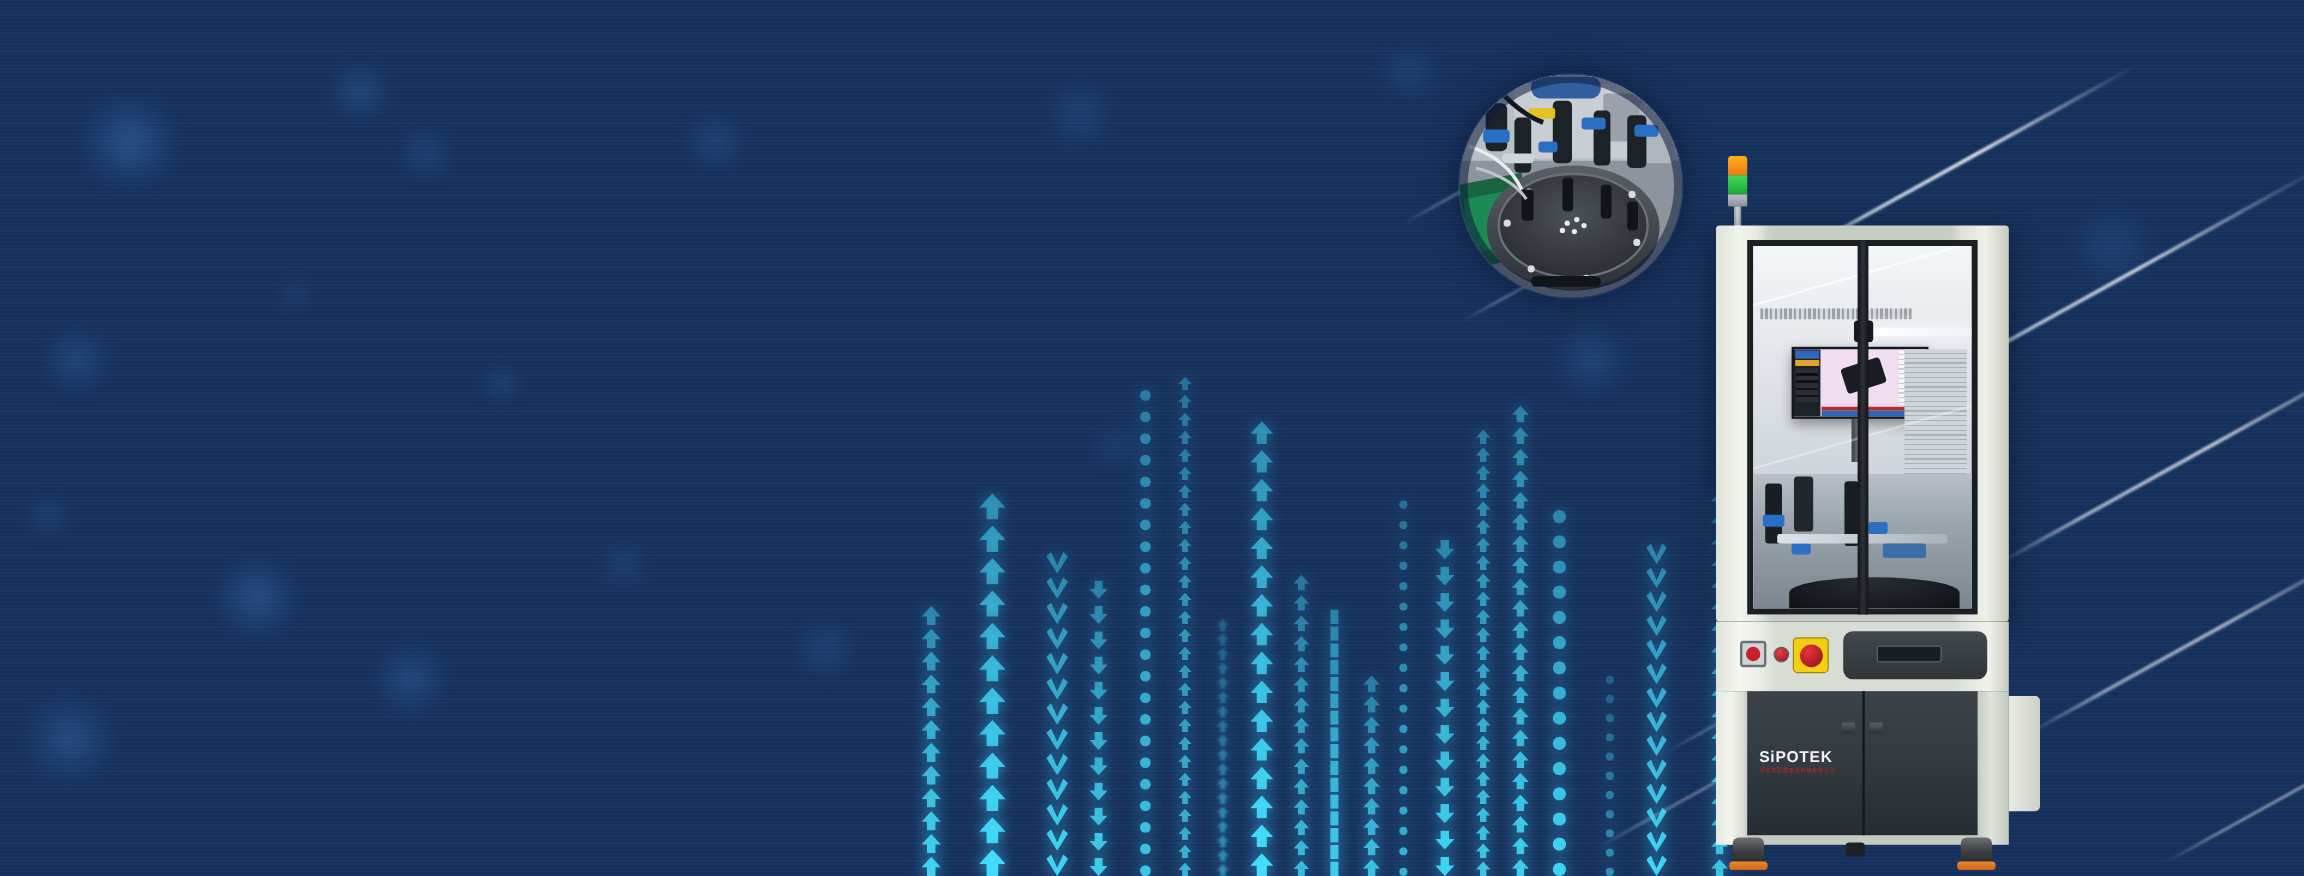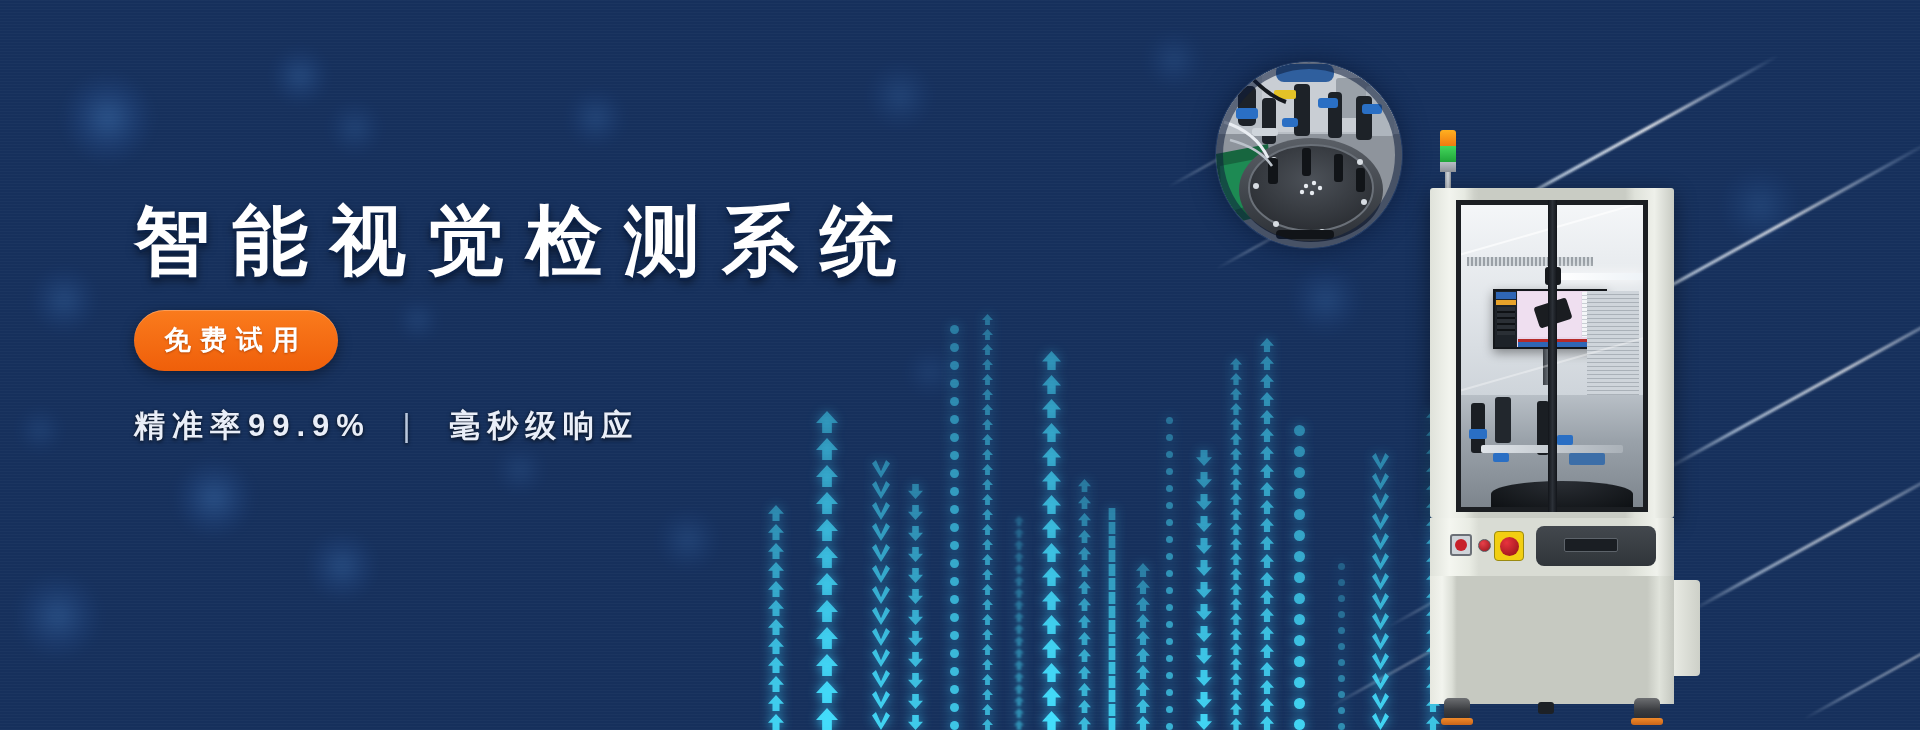--- a/index.html
+++ b/index.html
@@ -437,29 +437,20 @@
         <span style="width: 14px; height: 14px; flex: 0 0 auto; background: rgb(70, 226, 255); clip-path: polygon(50% 0%, 100% 55%, 72% 55%, 72% 100%, 28% 100%, 28% 55%, 0% 55%); box-shadow: rgba(70, 226, 255, 0.9) 0px 0px 8px; opacity: 0.79;"></span>
         <span style="width: 14px; height: 14px; flex: 0 0 auto; background: rgb(70, 226, 255); clip-path: polygon(50% 0%, 100% 55%, 72% 55%, 72% 100%, 28% 100%, 28% 55%, 0% 55%); box-shadow: rgba(70, 226, 255, 0.9) 0px 0px 8px; opacity: 0.82;"></span>
         <span style="width: 14px; height: 14px; flex: 0 0 auto; background: rgb(70, 226, 255); clip-path: polygon(50% 0%, 100% 55%, 72% 55%, 72% 100%, 28% 100%, 28% 55%, 0% 55%); box-shadow: rgba(70, 226, 255, 0.9) 0px 0px 8px; opacity: 0.85;"></span>
         <span style="width: 14px; height: 14px; flex: 0 0 auto; background: rgb(70, 226, 255); clip-path: polygon(50% 0%, 100% 55%, 72% 55%, 72% 100%, 28% 100%, 28% 55%, 0% 55%); box-shadow: rgba(70, 226, 255, 0.9) 0px 0px 8px; opacity: 0.88;"></span>
         <span style="width: 14px; height: 14px; flex: 0 0 auto; background: rgb(70, 226, 255); clip-path: polygon(50% 0%, 100% 55%, 72% 55%, 72% 100%, 28% 100%, 28% 55%, 0% 55%); box-shadow: rgba(70, 226, 255, 0.9) 0px 0px 8px; opacity: 0.91;"></span>
         <span style="width: 14px; height: 14px; flex: 0 0 auto; background: rgb(70, 226, 255); clip-path: polygon(50% 0%, 100% 55%, 72% 55%, 72% 100%, 28% 100%, 28% 55%, 0% 55%); box-shadow: rgba(70, 226, 255, 0.9) 0px 0px 8px; opacity: 0.94;"></span>
         <span style="width: 14px; height: 14px; flex: 0 0 auto; background: rgb(70, 226, 255); clip-path: polygon(50% 0%, 100% 55%, 72% 55%, 72% 100%, 28% 100%, 28% 55%, 0% 55%); box-shadow: rgba(70, 226, 255, 0.9) 0px 0px 8px; opacity: 0.97;"></span>
       </div>
     </div>
 
-  <div class="copy">
-    <h1 class="title">智能视觉检测系统</h1>
-    <div><span class="badge">免费试用</span></div>
-    <div class="sub">
-      <span>精准率99.9%</span>
-      <span class="divider">|</span>
-      <span>毫秒级响应</span>
-    </div>
-  </div>
 
   <div class="inset">
     <svg viewBox="0 0 186 186" width="186" height="186">
       <defs>
         <clipPath id="cc">
             <circle cx="93" cy="93" r="93"></circle>
           </clipPath>
         <linearGradient id="plateG" x1="0" y1="0" x2="0" y2="1">
           <stop offset="0" stop-color="#5a5f66"></stop>
             <stop offset="1" stop-color="#2d3137"></stop>
@@ -612,20 +603,30 @@
       </div>
 
       <div style="position:absolute;left:106px;top:8px;right:18px;height:40px;background:linear-gradient(180deg,#43484e,#30353a);border-radius:8px;">
         <div style="position:absolute;left:28px;top:12px;width:54px;height:14px;background:#1a1e23;border:1px solid #5d636a;border-radius:2px;box-sizing:border-box;"></div>
       </div>
     </div>
 
     <div style="position:absolute;left:0;top:388px;width:244px;height:128px;
       background:linear-gradient(90deg,#e6e8e0 0%,#f2f4ee 5%,#dcdfd7 9%,#c6c9c1 11%,#c6c9c1 89%,#e0e3db 94%,#c4c7bf 100%);">
 
+      <div style="position:absolute;left:26px;top:0;right:26px;bottom:8px;background:linear-gradient(180deg,#3b4248 0%,#333a40 50%,#262c31 100%);">
+        <div style="position:absolute;left:50%;top:0;bottom:0;width:2px;background:#14181c;"></div>
+        <div style="position:absolute;left:41%;top:26px;width:11px;height:9px;background:linear-gradient(180deg,#5b6268,#2b3137);border-radius:2px;"></div>
+        <div style="position:absolute;left:53%;top:26px;width:11px;height:9px;background:linear-gradient(180deg,#5b6268,#2b3137);border-radius:2px;"></div>
+
+        <div style="position:absolute;left:10px;top:48px;">
+          <div style="color:#f2f4f6;font-size:13px;font-weight:700;letter-spacing:.6px;line-height:1;">SiPOTEK</div>
+          <div style="color:#d4262c;font-size:4.6px;letter-spacing:.3px;margin-top:2px;white-space:nowrap;">深圳市思普泰克科技有限公司</div>
+        </div>
+      </div>
 
       <div class="foot" style="left:14px;"></div>
       <div class="foot" style="right:14px;"></div>
       <div style="position:absolute;left:108px;bottom:-10px;width:16px;height:12px;background:#1d2126;border-radius:3px;"></div>
     </div>
 
     <div style="position:absolute;left:244px;top:392px;width:26px;height:96px;background:linear-gradient(90deg,#e8eae3,#cdd0c8);border-radius:0 4px 4px 0;"></div>
   </div>
 
 </div>

